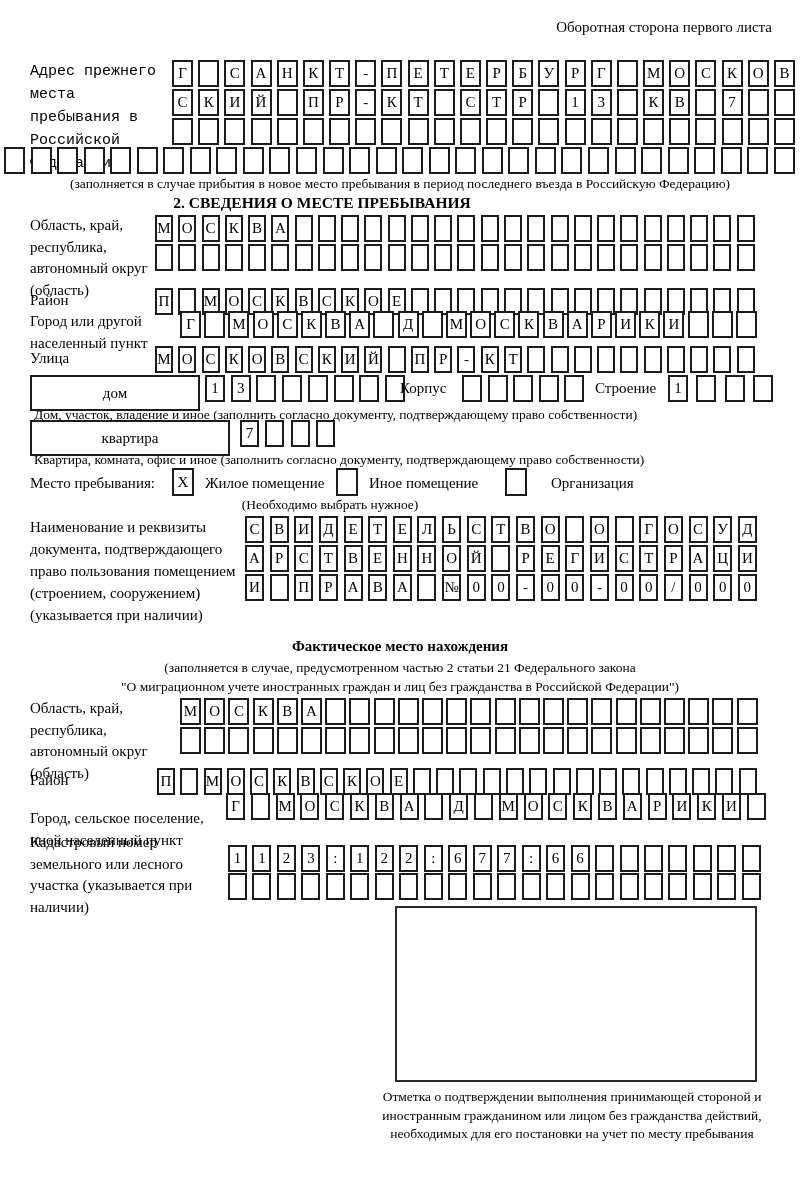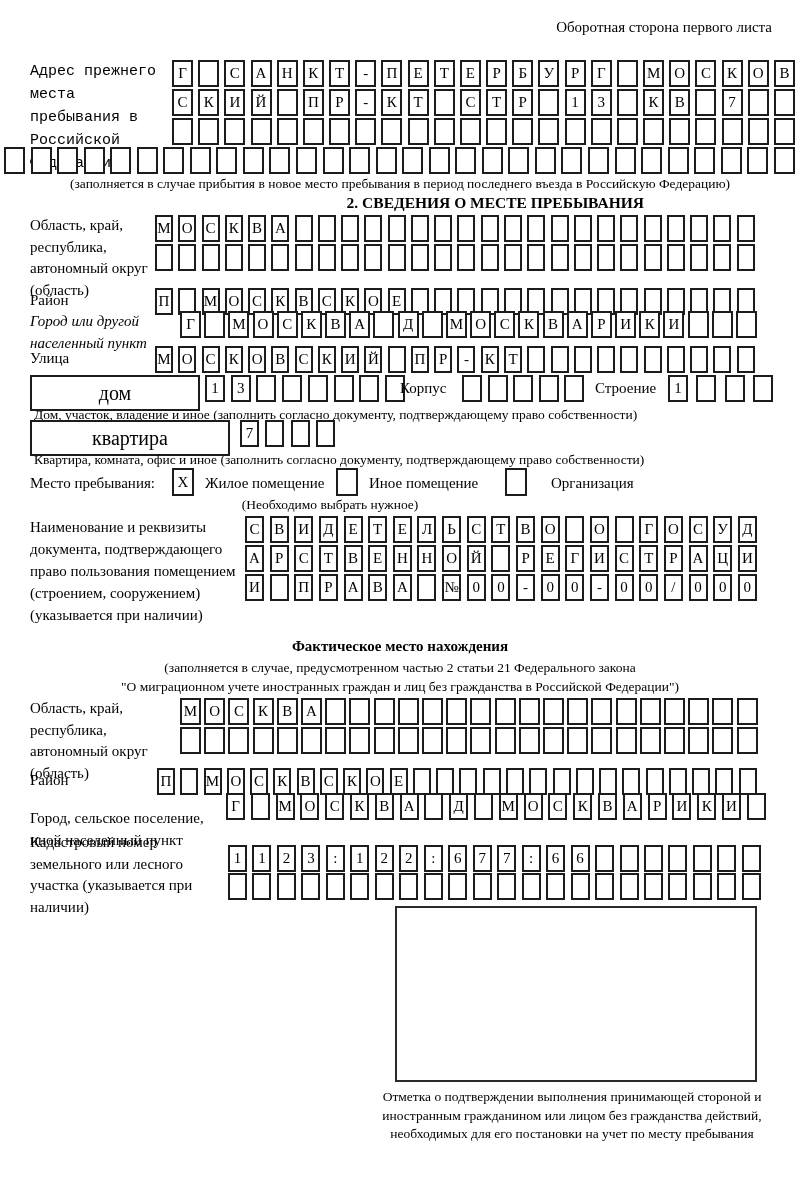--- a/index.html
+++ b/index.html
@@ -17,21 +17,21 @@
   .cell {
     width:21px; height:27px; border:2px solid #1c1c1c; background:#fff;
     display:flex; align-items:center; justify-content:center;
     font-size:15px; flex:0 0 auto;
   }
   .r26 .cell { width:18px; }
   .r21 .cell, .r22 .cell { width:19px; }
   .rS .cell { width:20px; }
   .wide-rect {
     border:2px solid #1c1c1c; height:36px; display:flex;
-    align-items:center; justify-content:center; font-size:20px;
+    align-items:center; justify-content:center; font-size:15px;
   }
   .cbox {
     width:22px; height:28px; border:2px solid #1c1c1c; display:flex;
     align-items:center; justify-content:center; font-size:15px;
   }
   .stamp-box { border:2px solid #2a2a2a; background:#fff; }
 </style>
 </head>
 <body>
 
@@ -145,21 +145,21 @@
       <span class="cell"></span>
       <span class="cell"></span>
       <span class="cell"></span>
       <span class="cell"></span>
       <span class="cell"></span>
       <span class="cell"></span>
       <span class="cell"></span>
     </div>
   <div class="abs cap center" style="left:0; top:176px; width:800px;">(заполняется в случае прибытия в новое место пребывания в период последнего въезда в Российскую Федерацию)</div>
 
-  <div class="abs bold center" style="left:0; top:194px; width:644px; font-size:15.5px;text-align:right;">2. СВЕДЕНИЯ О МЕСТЕ ПРЕБЫВАНИЯ</div>
+  <div class="abs bold center" style="left:0; top:194px; width:644px; font-size:15.5px;">2. СВЕДЕНИЯ О МЕСТЕ ПРЕБЫВАНИЯ</div>
 
   <div class="abs lbl" style="left:30px; top:215px; width:122px;">Область, край, республика, автономный округ (область)</div>
   <div class="abs cellrow r26" style="left:155px; top:215px; width:600px;">
       <span class="cell">М</span>
       <span class="cell">О</span>
       <span class="cell">С</span>
       <span class="cell">К</span>
       <span class="cell">В</span>
       <span class="cell">А</span>
       <span class="cell"></span>
@@ -235,21 +235,21 @@
       <span class="cell"></span>
       <span class="cell"></span>
       <span class="cell"></span>
       <span class="cell"></span>
       <span class="cell"></span>
       <span class="cell"></span>
       <span class="cell"></span>
       <span class="cell"></span>
     </div>
 
-  <div class="abs lbl" style="left:30px; top:311px; width:150px;font-style:italic;">Город или другой населенный пункт</div>
+  <div class="abs lbl" style="left:30px; top:311px; width:150px;">Город или другой населенный пункт</div>
   <div class="abs cellrow r24" style="left:180px; top:311px; width:577px;">
       <span class="cell">Г</span>
       <span class="cell"></span>
       <span class="cell">М</span>
       <span class="cell">О</span>
       <span class="cell">С</span>
       <span class="cell">К</span>
       <span class="cell">В</span>
       <span class="cell">А</span>
       <span class="cell"></span>

